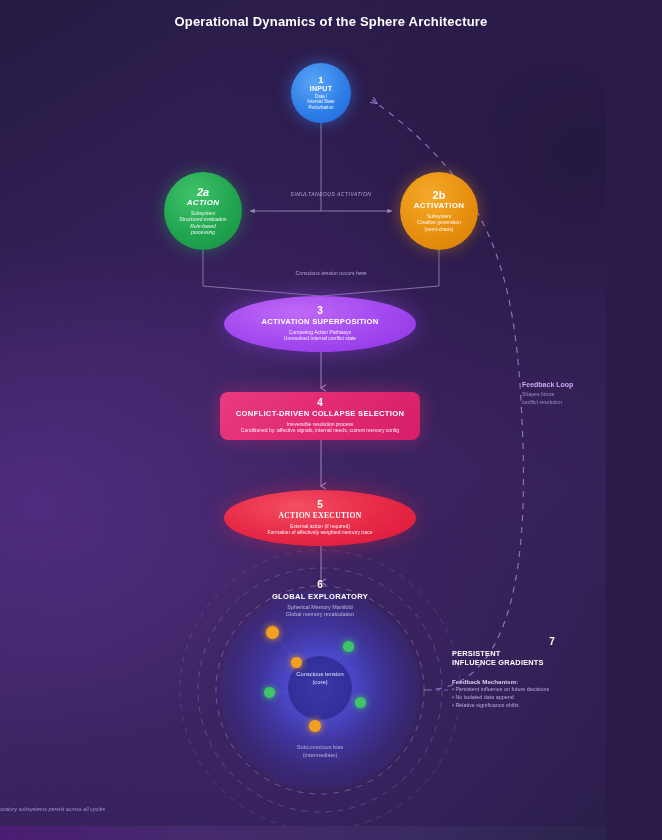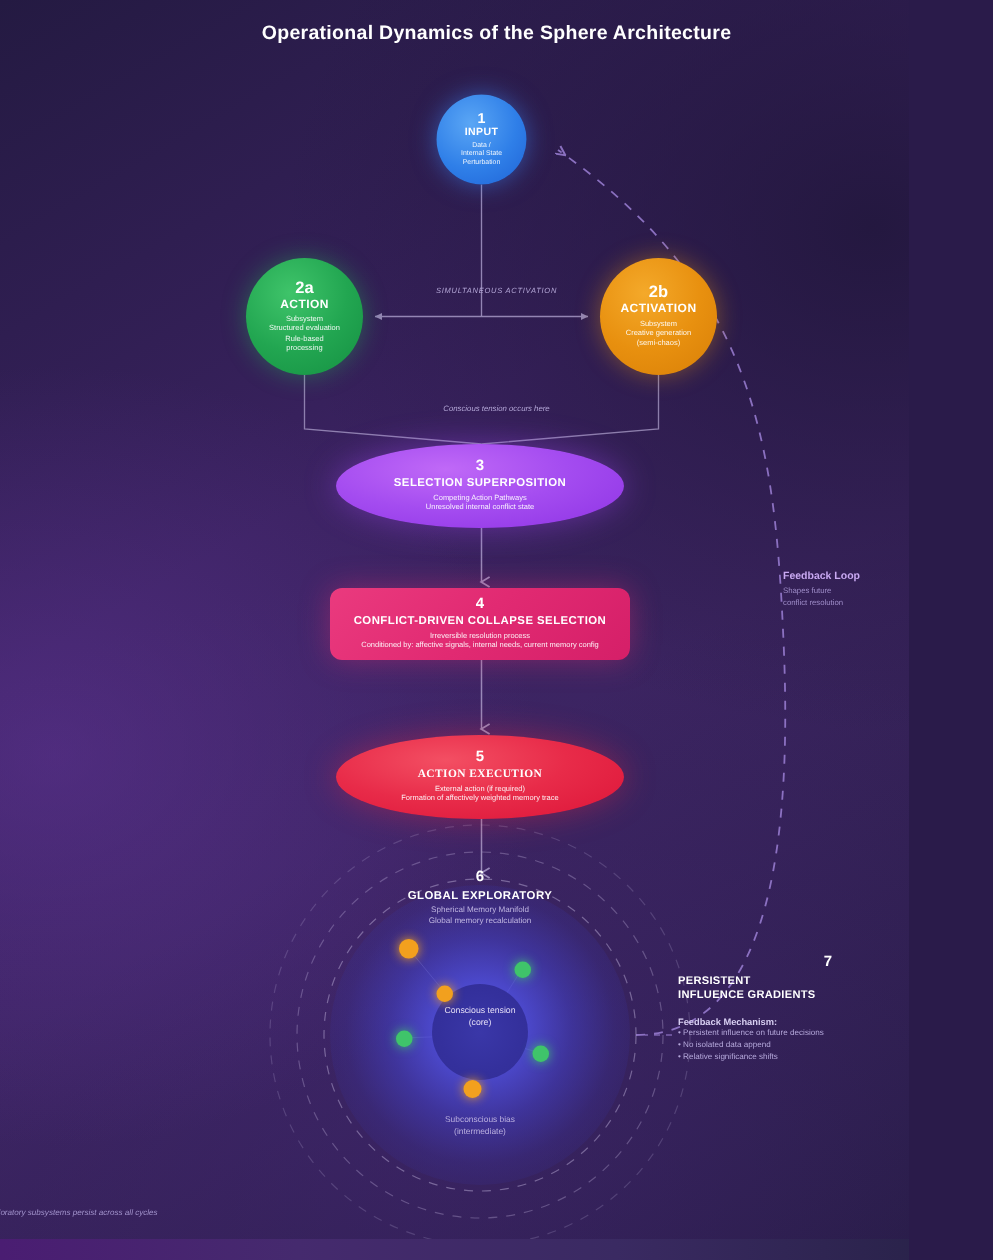--- a/index.html
+++ b/index.html
@@ -29,21 +29,21 @@
   .circle{border-radius:50%;display:flex;flex-direction:column;align-items:center;justify-content:center;}
   #node1{left:291px;top:63px;width:60px;height:60px;
     background:radial-gradient(circle at 38% 32%,#5aa6f5 0%,#2f7fe8 55%,#1f63d6 100%);
     box-shadow:0 0 16px rgba(60,130,240,.55);}
   #node1 .n-num{font-size:9.5px;margin-bottom:0px;}
   #node1 .n-title{font-size:7px;margin-bottom:1px;}
   #node1 .n-sub{font-size:4.6px;}
 
   #node2a{left:164px;top:172px;width:78px;height:78px;
     background:radial-gradient(circle at 38% 30%,#3fc46a 0%,#22a651 52%,#159042 100%);
-    box-shadow:0 0 16px rgba(40,190,90,.4);}
+    box-shadow:0 0 16px rgba(40,190,90,.4);font-style:italic;}
   #node2a .n-num{font-size:11px;}
   #node2a .n-title{font-size:8px;margin:1px 0 2px;}
   #node2a .n-sub{font-size:5px;}
 
   #node2b{left:400px;top:172px;width:78px;height:78px;
     background:radial-gradient(circle at 38% 30%,#f4a92a 0%,#e8900f 52%,#d87f07 100%);
     box-shadow:0 0 16px rgba(235,150,20,.42);}
   #node2b .n-num{font-size:11px;}
   #node2b .n-title{font-size:8px;margin:1px 0 2px;}
   #node2b .n-sub{font-size:5px;}
@@ -181,21 +181,21 @@
     <div class="n-num">2b</div>
     <div class="n-title">ACTIVATION</div>
     <div class="n-sub nl">Subsystem<br>Creative generation<br>(semi-chaos)</div>
   </div>
 
   <div class="edge-label" id="label-sim">SIMULTANEOUS ACTIVATION</div>
   <div class="edge-label" id="label-tension">Conscious tension occurs here</div>
 
   <div class="node ellipse" id="node3">
     <div class="n-num">3</div>
-    <div class="n-title">SELECTION SUPERPOSITION</div>
+    <div class="n-title">ACTIVATION SUPERPOSITION</div>
     <div class="n-sub nl">Competing Action Pathways<br>Unresolved internal conflict state</div>
   </div>
 
   <div class="node" id="node4">
     <div class="n-num">4</div>
     <div class="n-title">CONFLICT-DRIVEN COLLAPSE SELECTION</div>
     <div class="n-sub nl">Irreversible resolution process<br>Conditioned by: affective signals, internal needs, current memory config</div>
   </div>
 
   <div class="node ellipse" id="node5">

